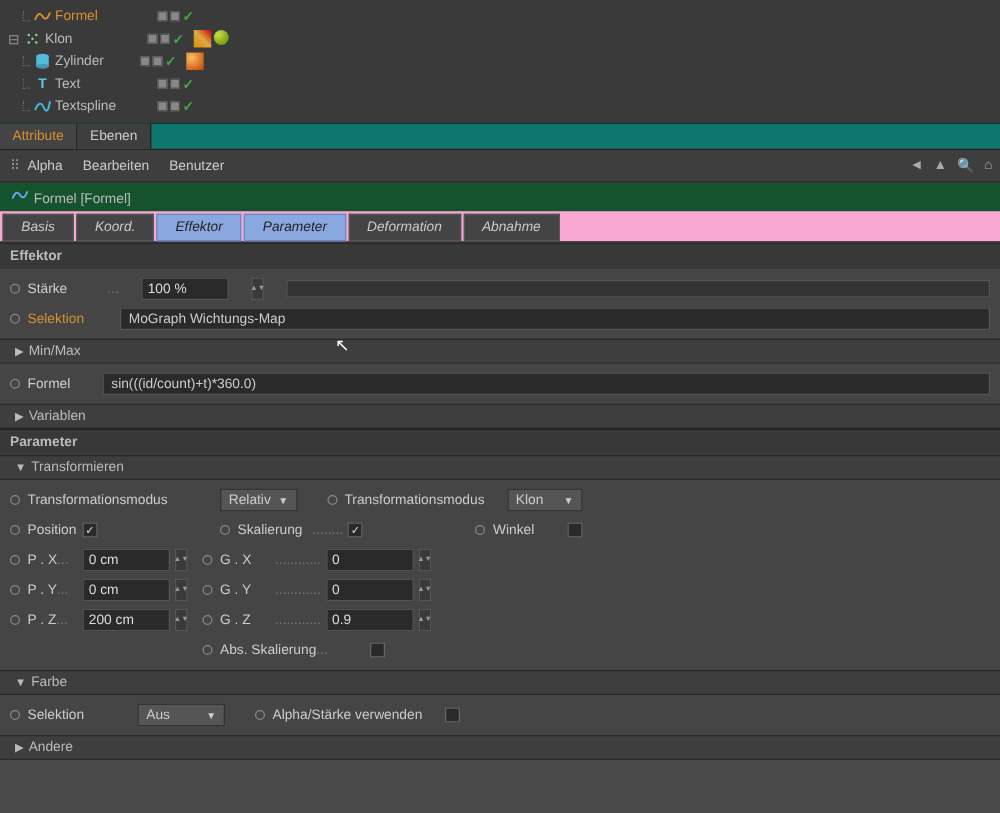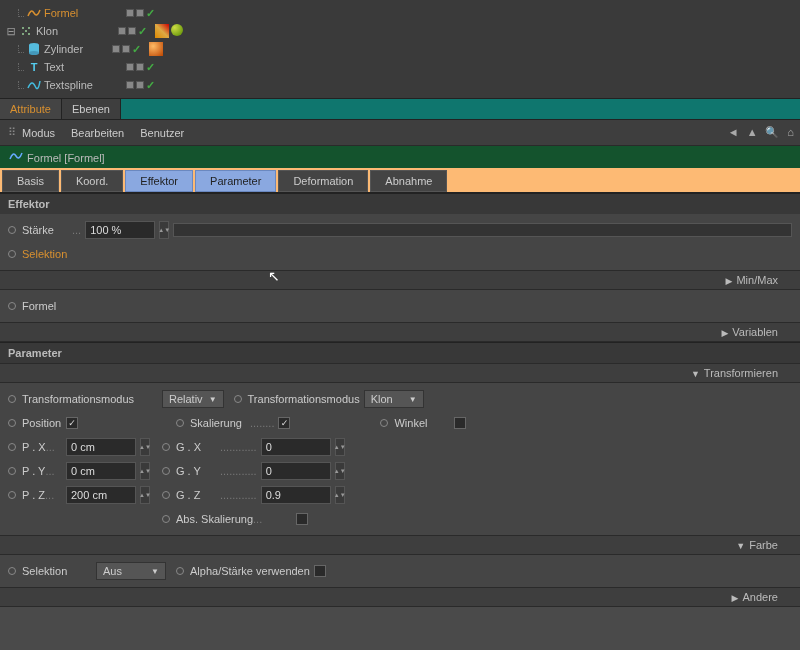--- a/index.html
+++ b/index.html
@@ -29,32 +29,32 @@
   .menu-dots { width: 14px; color: #888; letter-spacing: -1px; }
   .menu-item { margin-right: 16px; color: #ccc; cursor: pointer; }
   .menu-right { position: absolute; right: 6px; display: flex; gap: 8px; color: #aaa; }
   .menu-right span { cursor: pointer; }
   
   
   .obj-head { background: #14532d; padding: 4px 8px; color: #aaa; }
   .obj-head .oname { color: #bbb; }
   
   
-  .attr-tabs { display: flex; background: #fdba74; border-bottom: 1px solid #222; }
+  .attr-tabs { display: flex; background: #f9a8d4; border-bottom: 1px solid #222; font-style: italic; }
   .attr-tab { flex: 0 0 auto; padding: 4px 14px; border: 1px solid #555; background: #444; margin: 2px 0 0 2px; cursor: pointer; text-align: center; }
   .attr-tab.active { background: #8aa8e0; color: #222; border-color: #6a88c0; }
   
   
   .section { background: #383838; padding: 4px 8px; color: #bbb; font-weight: bold; border-top: 1px solid #222; }
-  .collapser { background: #3e3e3e; padding: 3px 22px; border-top: 1px solid #2a2a2a; border-bottom: 1px solid #2a2a2a; color: #bbb; cursor: pointer; text-align: right; }
+  .collapser { background: #3e3e3e; padding: 3px 12px; border-top: 1px solid #2a2a2a; border-bottom: 1px solid #2a2a2a; color: #bbb; cursor: pointer; }
   .collapser .tri { margin-right: 4px; font-size: 9px; }
   
   
   .prop-area { background: #454545; padding: 4px 8px; }
-  .prow { display: flex; align-items: center; height: 24px; gap: 4px; }
+  .prow { display: flex; align-items: center; height: 24px; gap: 18px; }
   .plabel { display: flex; align-items: center; }
   .plabel .dot { width: 8px; height: 8px; border-radius: 50%; border: 1.5px solid #888; margin-right: 6px; }
   .highlight-label { color: #d89030; }
   
   .num-field { background: #2a2a2a; border: 1px solid #555; padding: 2px 4px; color: #ddd; width: 70px; height: 18px; display: flex; align-items: center; }
   .spinner { width: 10px; height: 18px; background: #3a3a3a; border: 1px solid #555; display: flex; flex-direction: column; justify-content: center; align-items: center; font-size: 6px; color: #999; }
   .text-field { background: #2a2a2a; border: 1px solid #555; padding: 2px 6px; color: #ccc; height: 18px; display: flex; align-items: center; flex: 1; }
   .dropdown { background: #555; border: 1px solid #333; padding: 2px 6px; height: 18px; display: flex; align-items: center; justify-content: space-between; min-width: 60px; }
   .dropdown .dd-arrow { font-size: 8px; margin-left: 6px; color: #ccc; }
   .checkbox { width: 12px; height: 12px; background: #2a2a2a; border: 1px solid #666; display: inline-flex; align-items: center; justify-content: center; font-size: 9px; color: #ddd; }
@@ -155,21 +155,21 @@
   </div>
 </div>
 
 <div class="tab-bar">
   <div class="tab active">Attribute</div>
   <div class="tab">Ebenen</div>
 </div>
 
 <div class="menu-bar">
   <span class="menu-dots">⠿</span>
-  <span class="menu-item">Modus</span>
+  <span class="menu-item">Alpha</span>
   <span class="menu-item">Bearbeiten</span>
   <span class="menu-item">Benutzer</span>
   <span class="menu-right">
     <span>◄</span>
     <span>▲</span>
     <span>🔍</span>
     <span>⌂</span>
   </span>
 </div>
 
@@ -201,29 +201,31 @@
     <span style="color:#777">...</span>
     <div class="num-field">100 %</div>
     <div class="spinner">▲▼</div>
     <div style="flex:1;height:14px;background:#333;border:1px solid #555"></div>
   </div>
   <div class="prow">
     <span class="plabel" style="width:70px">
         <span class="dot"></span>
         <span class="highlight-label">Selektion</span>
       </span>
+    <div class="text-field">MoGraph Wichtungs-Map</div>
   </div>
 </div>
 <div class="collapser"><span class="tri">▶</span><span>Min/Max</span></div>
 <div class="prop-area">
   <div class="prow">
     <span class="plabel" style="width:56px">
         <span class="dot"></span>
         <span>Formel</span>
       </span>
+    <div class="text-field">sin(((id/count)+t)*360.0)</div>
   </div>
 </div>
 <div class="collapser"><span class="tri">▶</span><span>Variablen</span></div>
 
 <div class="section">Parameter</div>
 <div class="collapser"><span class="tri">▼</span><span>Transformieren</span></div>
 <div class="prop-area">
   <div class="prow">
     <span class="plabel" style="width:150px">
         <span class="dot"></span>

